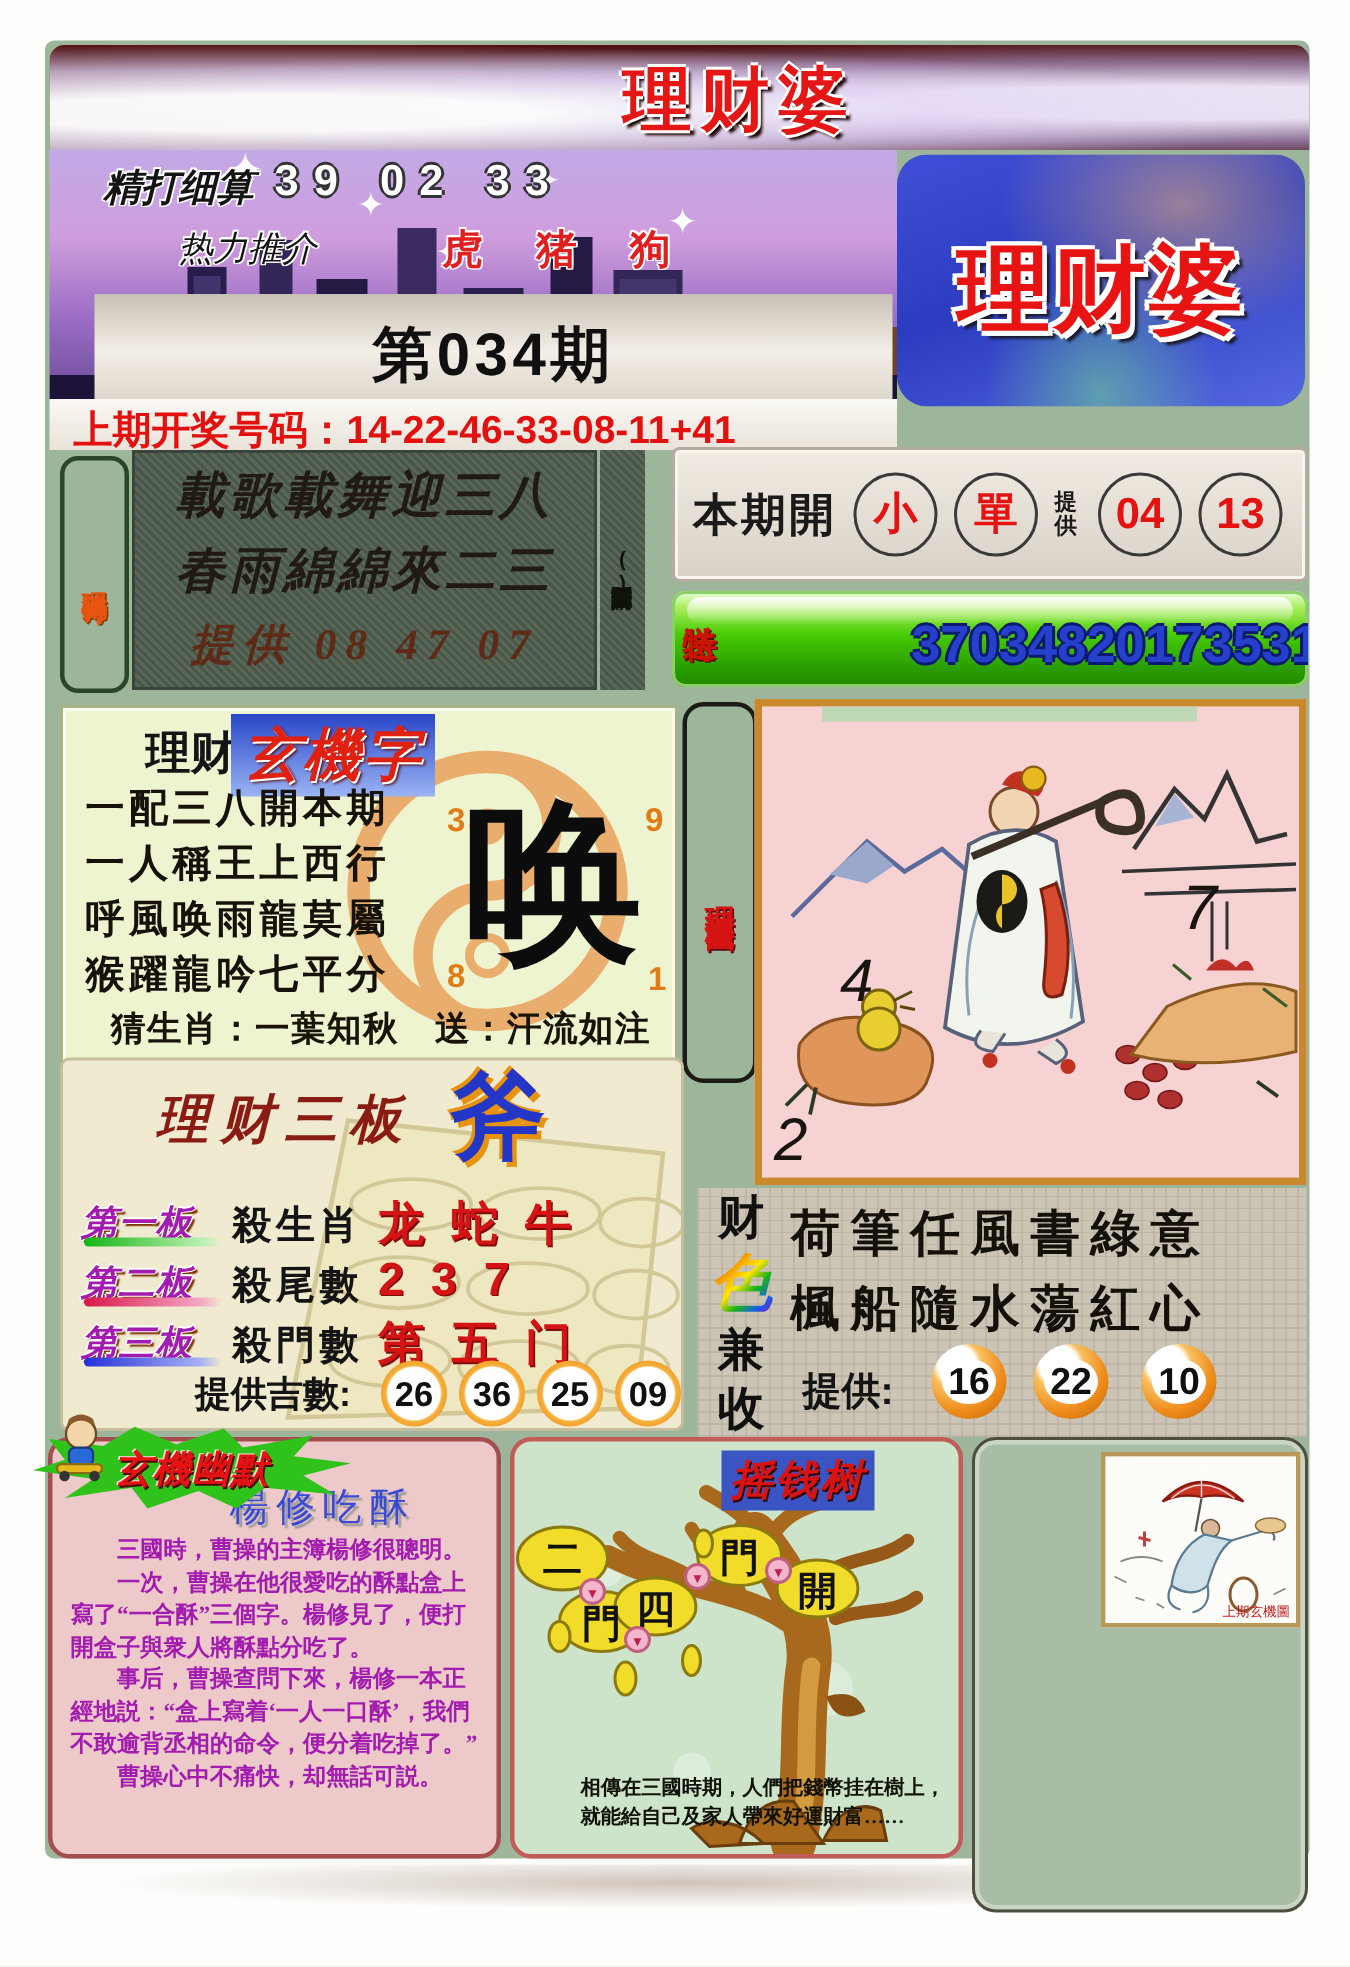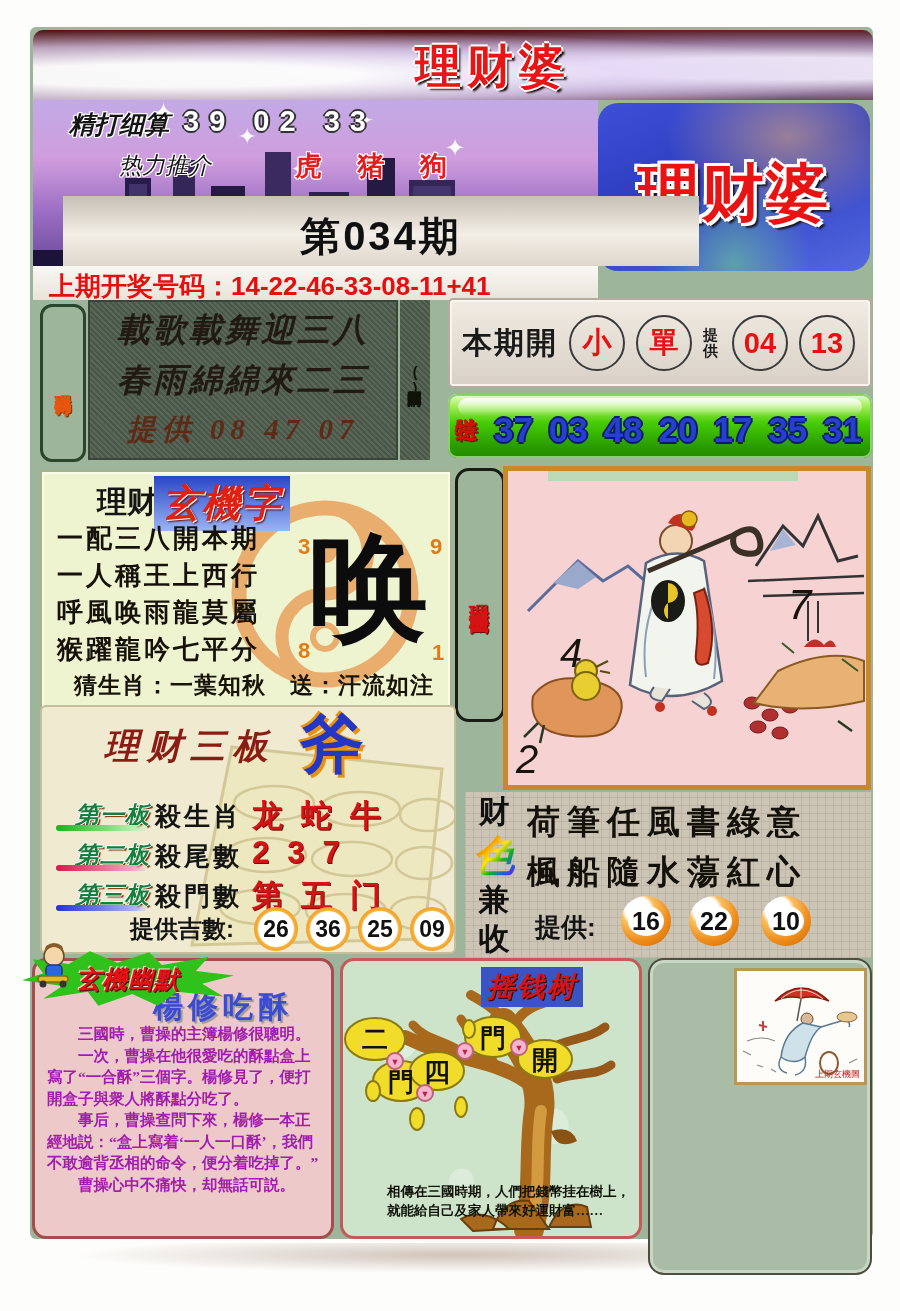--- a/index.html
+++ b/index.html
@@ -38,21 +38,21 @@
   
   .side-panel{left:598px;top:103px;width:272px;height:168px;border-radius:20px;overflow:hidden;
     background:
       radial-gradient(ellipse at 70% 20%,rgba(240,180,120,.55),rgba(240,180,120,0) 45%),
       radial-gradient(ellipse at 50% 95%,rgba(120,230,140,.5),rgba(120,230,140,0) 40%),
       linear-gradient(160deg,#3f50d8,#2b3cc0 45%,#5468e0);}
   .side-title{width:100%;text-align:center;margin-top:48px;font-size:62px;font-weight:bold;color:#e81414;letter-spacing:2px;
     text-shadow:-3px 0 #fff,3px 0 #fff,0 -3px #fff,0 3px #fff,-3px -3px #fff,3px 3px #fff,5px 5px 2px #1a1a2a;}
 
   
-  .issue-panel{left:63px;top:196px;width:636px;height:70px;
+  .issue-panel{left:63px;top:196px;width:532px;height:70px;
     background:linear-gradient(180deg,#c7c0b6,#f3eee6 55%,#ddd6cc);}
   .issue-text{width:100%;text-align:center;margin-top:13px;font-size:40px;font-weight:bold;color:#101010;letter-spacing:3px;}
   .lastdraw{left:33px;top:266px;width:565px;height:34px;background:linear-gradient(180deg,#faf8f4,#e9e3d9);}
   .lastdraw span{display:block;margin:3px 0 0 16px;font-size:26px;font-weight:bold;color:#e31010;}
 
   
   .strip{background:#9db59b;border:3px solid #29452b;border-radius:12px;
     display:flex;align-items:center;justify-content:center;}
   .strip-left{left:40px;top:304px;width:40px;height:152px;}
   .strip-left span{font-size:17px;font-weight:bold;color:#e85510;letter-spacing:1px;
@@ -81,21 +81,21 @@
   .benqi-provide{font-size:15px;font-weight:bold;color:#1a1a1a;line-height:1.05;width:18px;}
 
   
   .tesong{left:448px;top:394px;width:424px;height:64px;border-radius:9px;overflow:hidden;
     background:linear-gradient(180deg,#eaffe0 0%,#a8ee5a 18%,#46cc04 45%,#2a9e00 80%,#238a00);
     box-shadow:inset 0 0 0 2px #8dd06a;}
   .tesong-gloss{position:absolute;left:10px;top:4px;width:404px;height:18px;border-radius:10px;
     background:linear-gradient(180deg,rgba(255,255,255,.95),rgba(255,255,255,0));}
   .tesong-label{position:absolute;left:8px;top:5px;font-size:23px;font-weight:bold;color:#cc1404;
     line-height:1.15;width:24px;text-shadow:1px 1px 0 #5e0a00;}
-  .tesong-nums{position:absolute;left:46px;top:16px;width:368px;display:flex;justify-content:space-between;}
+  .tesong-nums{position:absolute;left:64px;top:16px;width:368px;display:flex;justify-content:flex-end;}
   .tesong-nums span{font-size:35px;font-weight:bold;color:#2740cc;
     text-shadow:-2px 0 #0a1a70,2px 0 #0a1a70,0 -2px #0a1a70,0 2px #0a1a70;}
 
   
   .xuanjizi{left:40px;top:470px;width:408px;height:236px;background:#eef3d0;
     border:2px solid #a9b188;box-shadow:inset 0 0 0 2px #f8fbe8;overflow:hidden;}
   .xjz-title-prefix{left:55px;top:10px;font-size:30px;font-weight:bold;color:#141414;}
   .xjz-title{left:112px;top:4px;padding:2px 8px;font-size:38px;font-weight:bold;font-style:italic;color:#e02010;
     background:linear-gradient(180deg,#2946c8,#9ab4f4);letter-spacing:2px;
     text-shadow:1px 1px 0 #fff,2px 2px 2px #5a0a0a;}
@@ -112,22 +112,22 @@
   .xjt-frame{left:503px;top:466px;width:368px;height:324px;background:#f7d2d2;
     border:5px solid #c9882c;box-sizing:border-box;}
 
   
   .sanban{left:40px;top:705px;width:412px;height:245px;background:#f0ead0;
     border:2px solid #c6bd9d;border-radius:6px;overflow:hidden;}
   .sb-title{left:62px;top:16px;font-size:35px;font-weight:bold;font-style:italic;color:#8b1c14;letter-spacing:8px;}
   .sb-axe{left:258px;top:-6px;font-size:64px;font-weight:bold;color:#2336c6;
     text-shadow:3px 3px 0 #e8930f,-2px -2px 0 #e8930f;}
   .sb-row{position:absolute;left:0;width:100%;height:34px;}
-  .sb-label{position:absolute;left:12px;top:0;font-size:24px;font-weight:bold;font-style:italic;color:#15803d;
-    letter-spacing:1px;text-shadow:-1px 0 #fff,1px 0 #fff,0 -1px #fff,0 1px #fff,2px 2px 1px #7a3200;margin-left:21px;}
+  .sb-label{position:absolute;left:12px;top:0;font-size:24px;font-weight:bold;font-style:italic;color:#a21caf;
+    letter-spacing:1px;text-shadow:-1px 0 #fff,1px 0 #fff,0 -1px #fff,0 1px #fff,2px 2px 1px #7a3200;}
   .sb-bar{position:absolute;left:14px;top:26px;width:92px;height:6px;border-radius:3px;}
   .sb-name{position:absolute;left:113px;top:0;font-size:26px;font-weight:bold;color:#141414;letter-spacing:3px;}
   .sb-value{position:absolute;left:210px;top:-4px;font-size:31px;font-weight:bold;color:#d41414;letter-spacing:18px;
     text-shadow:1px 1px 0 #7e0a0a;}
   .sb-lucky-label{left:88px;top:206px;font-size:24px;font-weight:bold;color:#141414;}
   .sb-ball{position:absolute;top:200px;width:44px;height:44px;border-radius:50%;
     background:radial-gradient(circle,#ffffff 56%,#f5b23c 60%,#ef9420 78%,#d97708);
     display:flex;align-items:center;justify-content:center;
     font-size:23px;font-weight:bold;color:#101010;}
 
@@ -149,21 +149,21 @@
     background:radial-gradient(circle at 34% 28%,#ffffff 26%,#f8c060 34%,#ef8d1c 62%,#c56504);
     display:flex;align-items:center;justify-content:center;}
   .cs-ball em{font-style:normal;background:#fff;border-radius:50%;padding:1px 4px;
     font-size:25px;font-weight:bold;color:#101010;line-height:1.15;}
 
   
   .humor{left:32px;top:958px;width:302px;height:281px;background:#eec9c9;
     border:3px solid #a34d4d;border-radius:14px;box-sizing:border-box;overflow:hidden;}
   .humor-text{position:absolute;left:12px;right:10px;top:62px;font-size:15.5px;line-height:21.5px;color:#a21caf;font-weight:bold;}
   .humor-text p{margin:0;text-indent:2em;}
-  .humor-title{position:absolute;left:118px;top:26px;font-size:30px;font-weight:bold;color:#3a4ad4;letter-spacing:5px;
+  .humor-title{position:absolute;left:118px;top:26px;font-size:26px;font-weight:normal;color:#3a4ad4;letter-spacing:5px;
     text-shadow:2px 2px 1px #9a9a9a;}
   .badge{left:22px;top:950px;width:212px;height:58px;
     background:#2ec21a;
     clip-path:polygon(0% 52%,10% 40%,5% 16%,22% 24%,32% 2%,45% 22%,60% 4%,66% 26%,88% 12%,82% 36%,100% 44%,85% 58%,95% 80%,73% 72%,64% 96%,52% 76%,36% 96%,31% 72%,10% 84%,19% 62%);
     display:flex;align-items:center;justify-content:center;}
   .badge span{font-size:25px;font-weight:bold;font-style:italic;color:#e41212;letter-spacing:1px;
     text-shadow:1px 1px 0 #4d0606,-1px -1px 0 #ffd9d9;}
 
   .tree-panel{left:340px;top:958px;width:302px;height:281px;background:#cde4cb;
     border:3px solid #c35b5b;border-radius:14px;box-sizing:border-box;overflow:hidden;

